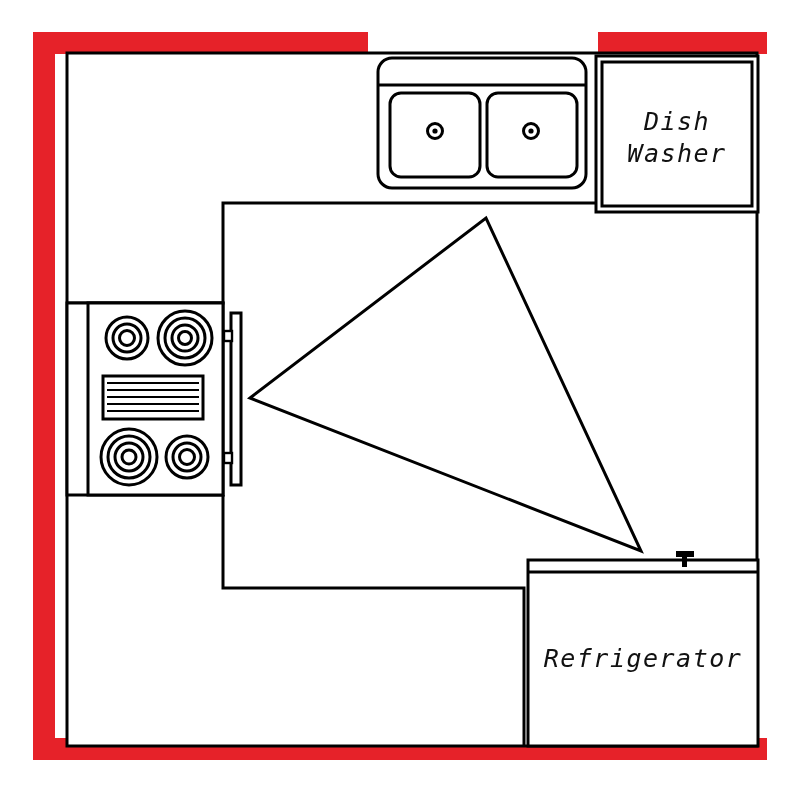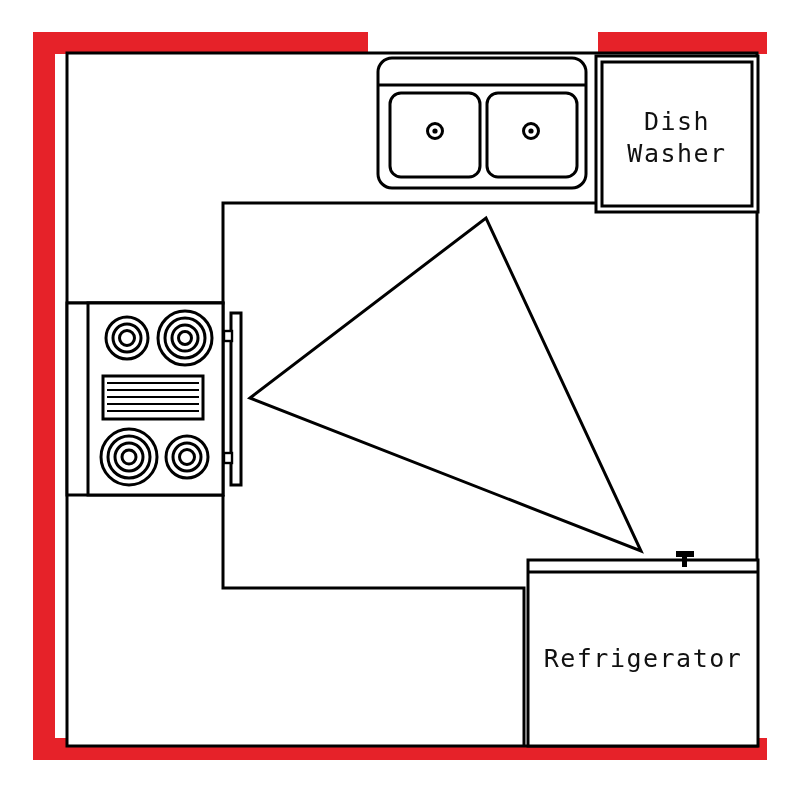--- a/index.html
+++ b/index.html
@@ -10,20 +10,21 @@
   }
   body {
     font-family: "DejaVu Sans Mono", monospace;
   }
   #plan-wrap {
     position: relative;
     width: 800px;
     height: 800px;
     background: #ffffff;
     overflow: hidden;
+    font-style: italic;
   }
   #plan-svg {
     display: block;
     width: 800px;
     height: 800px;
   }
   .appliance-label {
     font-family: "DejaVu Sans Mono", monospace;
     font-size: 25px;
     letter-spacing: 1.5px;

